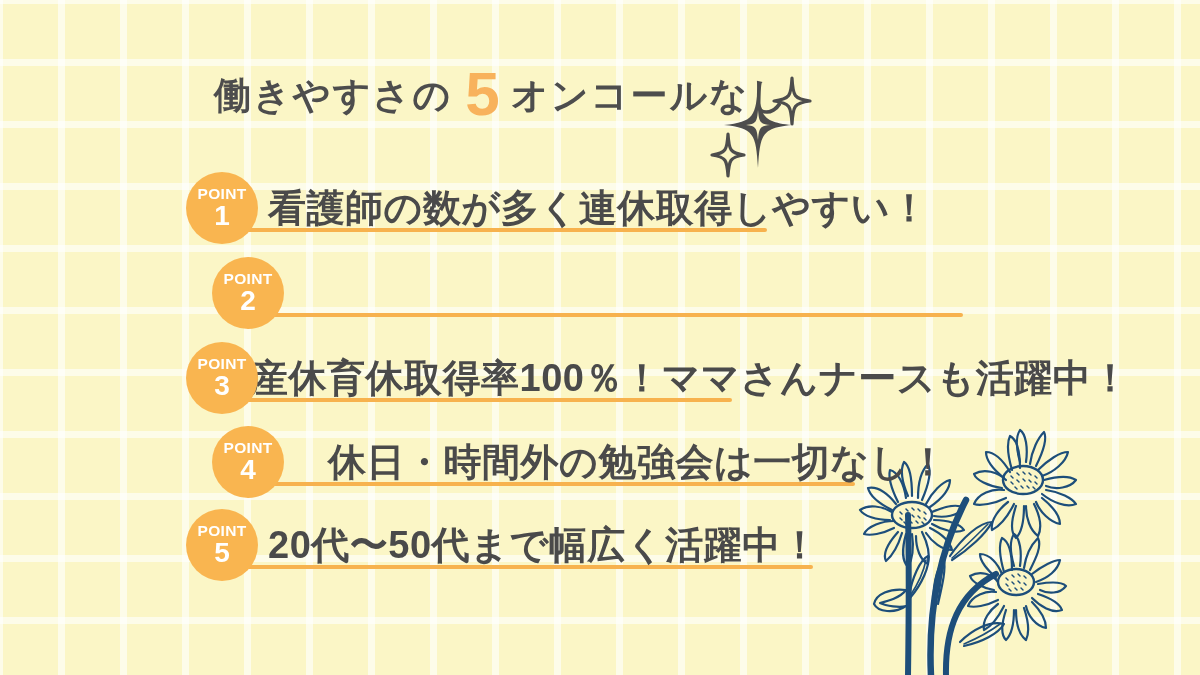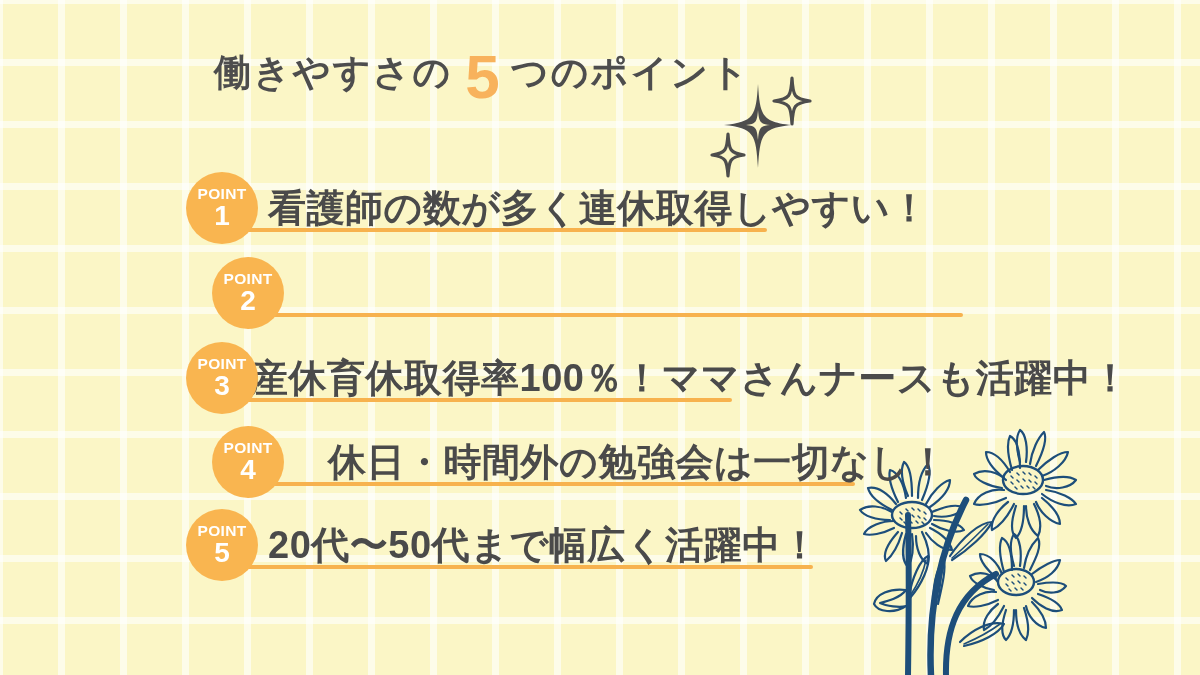--- a/index.html
+++ b/index.html
@@ -33,21 +33,21 @@
     top: 48px;
     width: 1200px;
     height: 96px;
   }
   #title-text {
     position: absolute;
     left: 214px;
     top: 0;
     height: 96px;
     display: flex;
-    align-items: flex-start;
+    align-items: center;
     white-space: nowrap;
     color: #4d4d4d;
     font-size: 37px;
     font-weight: bold;
     letter-spacing: 2px;
   }
   #title-text .big-num {
     color: #f8b25c;
     font-size: 62px;
     font-weight: bold;
@@ -128,21 +128,21 @@
 </style>
 </head>
 <body>
 
 <div id="slide">
 
   <div id="title-area">
     <div id="title-text">
       <span>働きやすさの</span>
       <span class="big-num">5</span>
-      <span>つのポイント</span>
+      <span>オンコールなし</span>
     </div>
 
     <svg id="sparkles" width="120" height="110" viewBox="0 0 120 110">
 
       <path d="M58 12 C60 44 62 50 92 53 C62 56 60 62 58 96 C56 62 54 56 24 53 C54 50 56 44 58 12 Z" fill="#4d4d4d"></path>
 
       <path d="M58 38 C59 50 60 52 70 53 C60 54 59 56 58 68 C57 56 56 54 46 53 C56 52 57 50 58 38 Z" fill="#fbf6c6"></path>
 
       <path d="M92 6 C93 24 94 27 110 29 C94 31 93 34 92 52 C91 34 90 31 74 29 C90 27 91 24 92 6 Z" fill="none" stroke="#4d4d4d" stroke-width="3.2" stroke-linejoin="round"></path>
 

